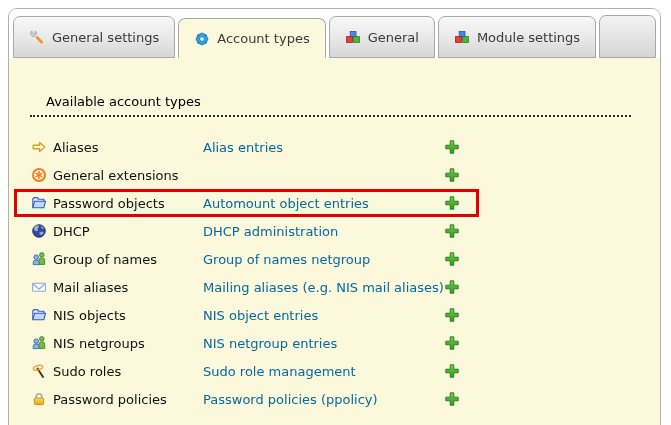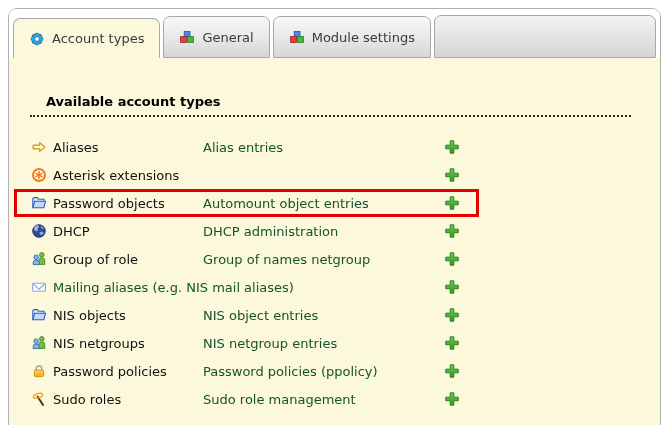--- a/index.html
+++ b/index.html
@@ -28,28 +28,28 @@
   }
   .tab-filler{
     flex:1;background:linear-gradient(180deg,#f3f3f3 0%,#e4e4e4 50%,#d4d4d4 100%);
     border:1px solid #a8a8a8;border-radius:7px 7px 0 0;margin-top:2px;
   }
   .content{
     position:relative;background:#fcf8dc;height:401px;
   }
   .section-title{
     position:absolute;top:36px;left:21px;right:29px;margin:0;
-    font-size:13px;font-weight:bold;color:#000;
+    font-size:13px;font-weight:normal;color:#000;
     padding:0 0 6px 16px;border-bottom:2px dotted #2a2a2a;
   }
   .rows{position:absolute;top:75px;left:22px;width:429px;}
   .row{position:relative;height:28px;display:flex;align-items:center;}
   .row .ic{width:16px;height:16px;flex:0 0 16px;margin-right:6px;}
   .row .lbl{width:150px;flex:0 0 150px;font-size:13px;color:#111;}
-  .row .dsc{font-size:13px;color:#14532d;white-space:nowrap;}
+  .row .dsc{font-size:13px;color:#0369a1;white-space:nowrap;}
   .add{
     position:absolute;left:413px;top:6px;width:16px;height:16px;cursor:pointer;
   }
   .add .ic{width:16px;height:16px;}
   .hl{
     position:absolute;left:5px;top:131px;width:459px;height:22px;
     border:3px solid #e20000;pointer-events:none;z-index:3;
   }
   .tab .ic{width:16px;height:16px;}
 </style>
@@ -127,20 +127,26 @@
       <ellipse cx="7" cy="4.8" rx="4.8" ry="2.2" fill="none" stroke="#f2a21c" stroke-width="1.4" transform="rotate(-18 7 4.8)"></ellipse>
     </symbol>
     <symbol id="i-plus" viewBox="0 0 16 16">
       <path d="M6.2 1.8 h3.6 v4.4 h4.4 v3.6 h-4.4 v4.4 H6.2 v-4.4 H1.8 V6.2 h4.4 Z" fill="url(#g-plus)" stroke="#267a17" stroke-width="0.9" stroke-linejoin="round"></path>
     </symbol>
   </defs>
 </svg>
 
 <div class="window">
   <div class="tabbar">
+    <div class="tab">
+      <svg class="ic">
+          <use href="#i-wrench"></use>
+        </svg>
+      <span>General settings</span>
+    </div>
     <div class="tab active">
       <svg class="ic">
           <use href="#i-gear"></use>
         </svg>
       <span>Account types</span>
     </div>
     <div class="tab">
       <svg class="ic">
           <use href="#i-cubes"></use>
         </svg>
@@ -168,21 +174,21 @@
         <span class="dsc">Alias entries</span>
         <span class="add"><svg class="ic">
               <use href="#i-plus"></use>
             </svg></span>
       </div>
 
       <div class="row">
         <svg class="ic">
             <use href="#i-asterisk"></use>
           </svg>
-        <span class="lbl">Asterisk extensions</span>
+        <span class="lbl">General extensions</span>
         <span class="add"><svg class="ic">
               <use href="#i-plus"></use>
             </svg></span>
       </div>
 
       <div class="row">
         <svg class="ic">
             <use href="#i-folder"></use>
           </svg>
         <span class="lbl">Password objects</span>
@@ -200,31 +206,32 @@
         <span class="dsc">DHCP administration</span>
         <span class="add"><svg class="ic">
               <use href="#i-plus"></use>
             </svg></span>
       </div>
 
       <div class="row">
         <svg class="ic">
             <use href="#i-users"></use>
           </svg>
-        <span class="lbl">Group of role</span>
+        <span class="lbl">Group of names</span>
         <span class="dsc">Group of names netgroup</span>
         <span class="add"><svg class="ic">
               <use href="#i-plus"></use>
             </svg></span>
       </div>
 
       <div class="row">
         <svg class="ic">
             <use href="#i-mail"></use>
           </svg>
+        <span class="lbl">Mail aliases</span>
         <span class="dsc">Mailing aliases (e.g. NIS mail aliases)</span>
         <span class="add"><svg class="ic">
               <use href="#i-plus"></use>
             </svg></span>
       </div>
 
       <div class="row">
         <svg class="ic">
             <use href="#i-folder"></use>
           </svg>
@@ -241,35 +248,35 @@
           </svg>
         <span class="lbl">NIS netgroups</span>
         <span class="dsc">NIS netgroup entries</span>
         <span class="add"><svg class="ic">
               <use href="#i-plus"></use>
             </svg></span>
       </div>
 
       <div class="row">
         <svg class="ic">
+            <use href="#i-wand"></use>
+          </svg>
+        <span class="lbl">Sudo roles</span>
+        <span class="dsc">Sudo role management</span>
+        <span class="add"><svg class="ic">
+              <use href="#i-plus"></use>
+            </svg></span>
+      </div>
+
+      <div class="row">
+        <svg class="ic">
             <use href="#i-lock"></use>
           </svg>
         <span class="lbl">Password policies</span>
         <span class="dsc">Password policies (ppolicy)</span>
-        <span class="add"><svg class="ic">
-              <use href="#i-plus"></use>
-            </svg></span>
-      </div>
-
-      <div class="row">
-        <svg class="ic">
-            <use href="#i-wand"></use>
-          </svg>
-        <span class="lbl">Sudo roles</span>
-        <span class="dsc">Sudo role management</span>
         <span class="add"><svg class="ic">
               <use href="#i-plus"></use>
             </svg></span>
       </div>
 
     </div>
 
     <div class="hl"></div>
   </div>
 </div>

